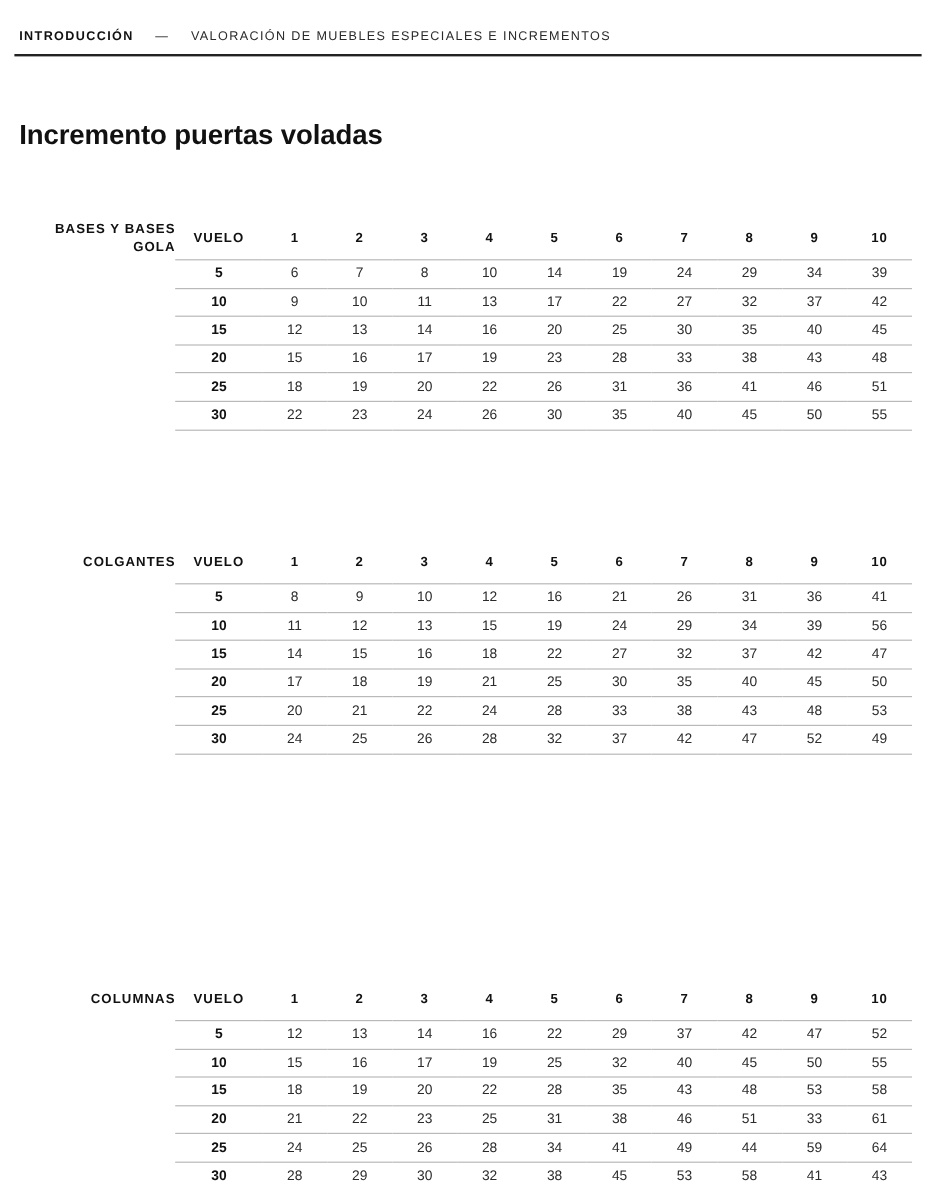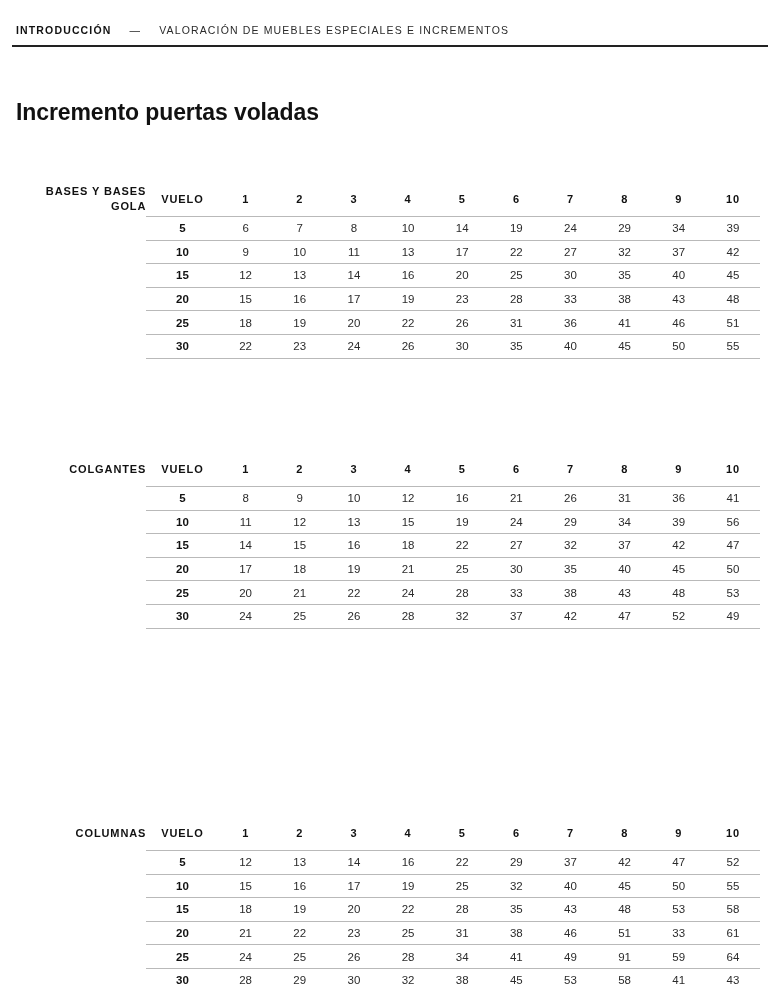--- a/index.html
+++ b/index.html
@@ -479,21 +479,21 @@
           <tr class="data-row">
             <td class="rowlabel"></td>
             <td class="vuelo-val">25</td>
             <td>24</td>
             <td>25</td>
             <td>26</td>
             <td>28</td>
             <td>34</td>
             <td>41</td>
             <td>49</td>
-            <td>91</td>
+            <td>44</td>
             <td>59</td>
             <td>64</td>
           </tr>
           <tr class="data-row">
             <td class="rowlabel"></td>
             <td class="vuelo-val">30</td>
             <td>28</td>
             <td>29</td>
             <td>30</td>
             <td>32</td>

